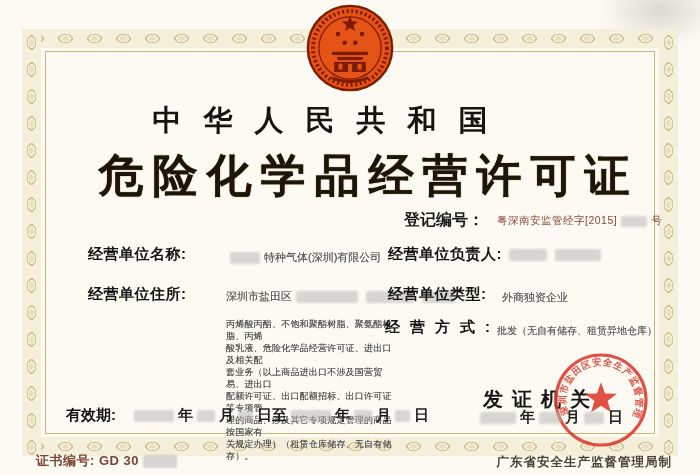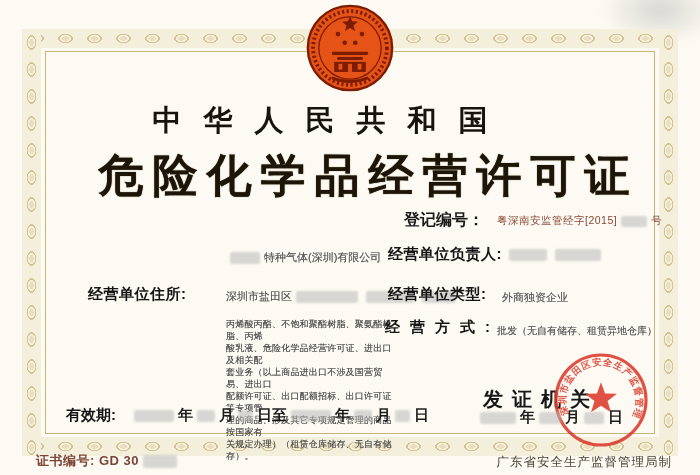--- a/index.html
+++ b/index.html
@@ -96,21 +96,21 @@
     border-radius:2px; filter:blur(1.2px); vertical-align:middle; margin:0 4px;
   }
 
   
   .cert-no {
     position:absolute; left:36px; top:452px;
     font-size:13px; font-weight:bold; color:#7c4534; letter-spacing:.5px;
   }
   .maker {
     position:absolute; right:28px; top:454px;
-    font-size:12.5px; font-weight:normal; color:#4a4336; letter-spacing:1px;
+    font-size:12.5px; font-weight:bold; color:#4a4336; letter-spacing:1px;
   }
 </style>
 </head>
 <body>
 
 <div class="cert">
 
   <div class="corner-shade"></div>
 
   <div class="band band-h band-top"></div>
@@ -138,20 +138,21 @@
   </svg>
 
   <div class="country-title">中华人民共和国</div>
   <div class="main-title">危险化学品经营许可证</div>
 
   <div class="reg-line">
     <span class="reg-label">登记编号：</span>
     <span class="reg-value"><span>粤深南安监管经字[2015]</span><span class="rb" style="width:26px;height:11px"></span><span>号</span></span>
   </div>
 
+  <div class="flabel" style="left:88px; top:245px;">经营单位名称:</div>
   <div class="fvalue" style="left:226px; top:250px;"><span class="rb" style="width:30px"></span><span>特种气体(深圳)有限公司</span></div>
 
   <div class="flabel" style="left:388px; top:245px;">经营单位负责人:</div>
   <div class="fvalue" style="left:505px; top:248px;"><span class="rb" style="width:38px"></span><span class="rb" style="width:46px"></span></div>
 
   <div class="flabel" style="left:88px; top:285px;">经营单位住所:</div>
   <div class="fvalue" style="left:226px; top:289px;"><span>深圳市盐田区</span><span class="rb" style="width:62px"></span><span class="rb" style="width:48px"></span><span class="rb" style="width:34px"></span></div>
 
   <div class="flabel" style="left:388px; top:285px;">经营单位类型:</div>
   <div class="fvalue" style="left:502px; top:290px;">外商独资企业</div>

